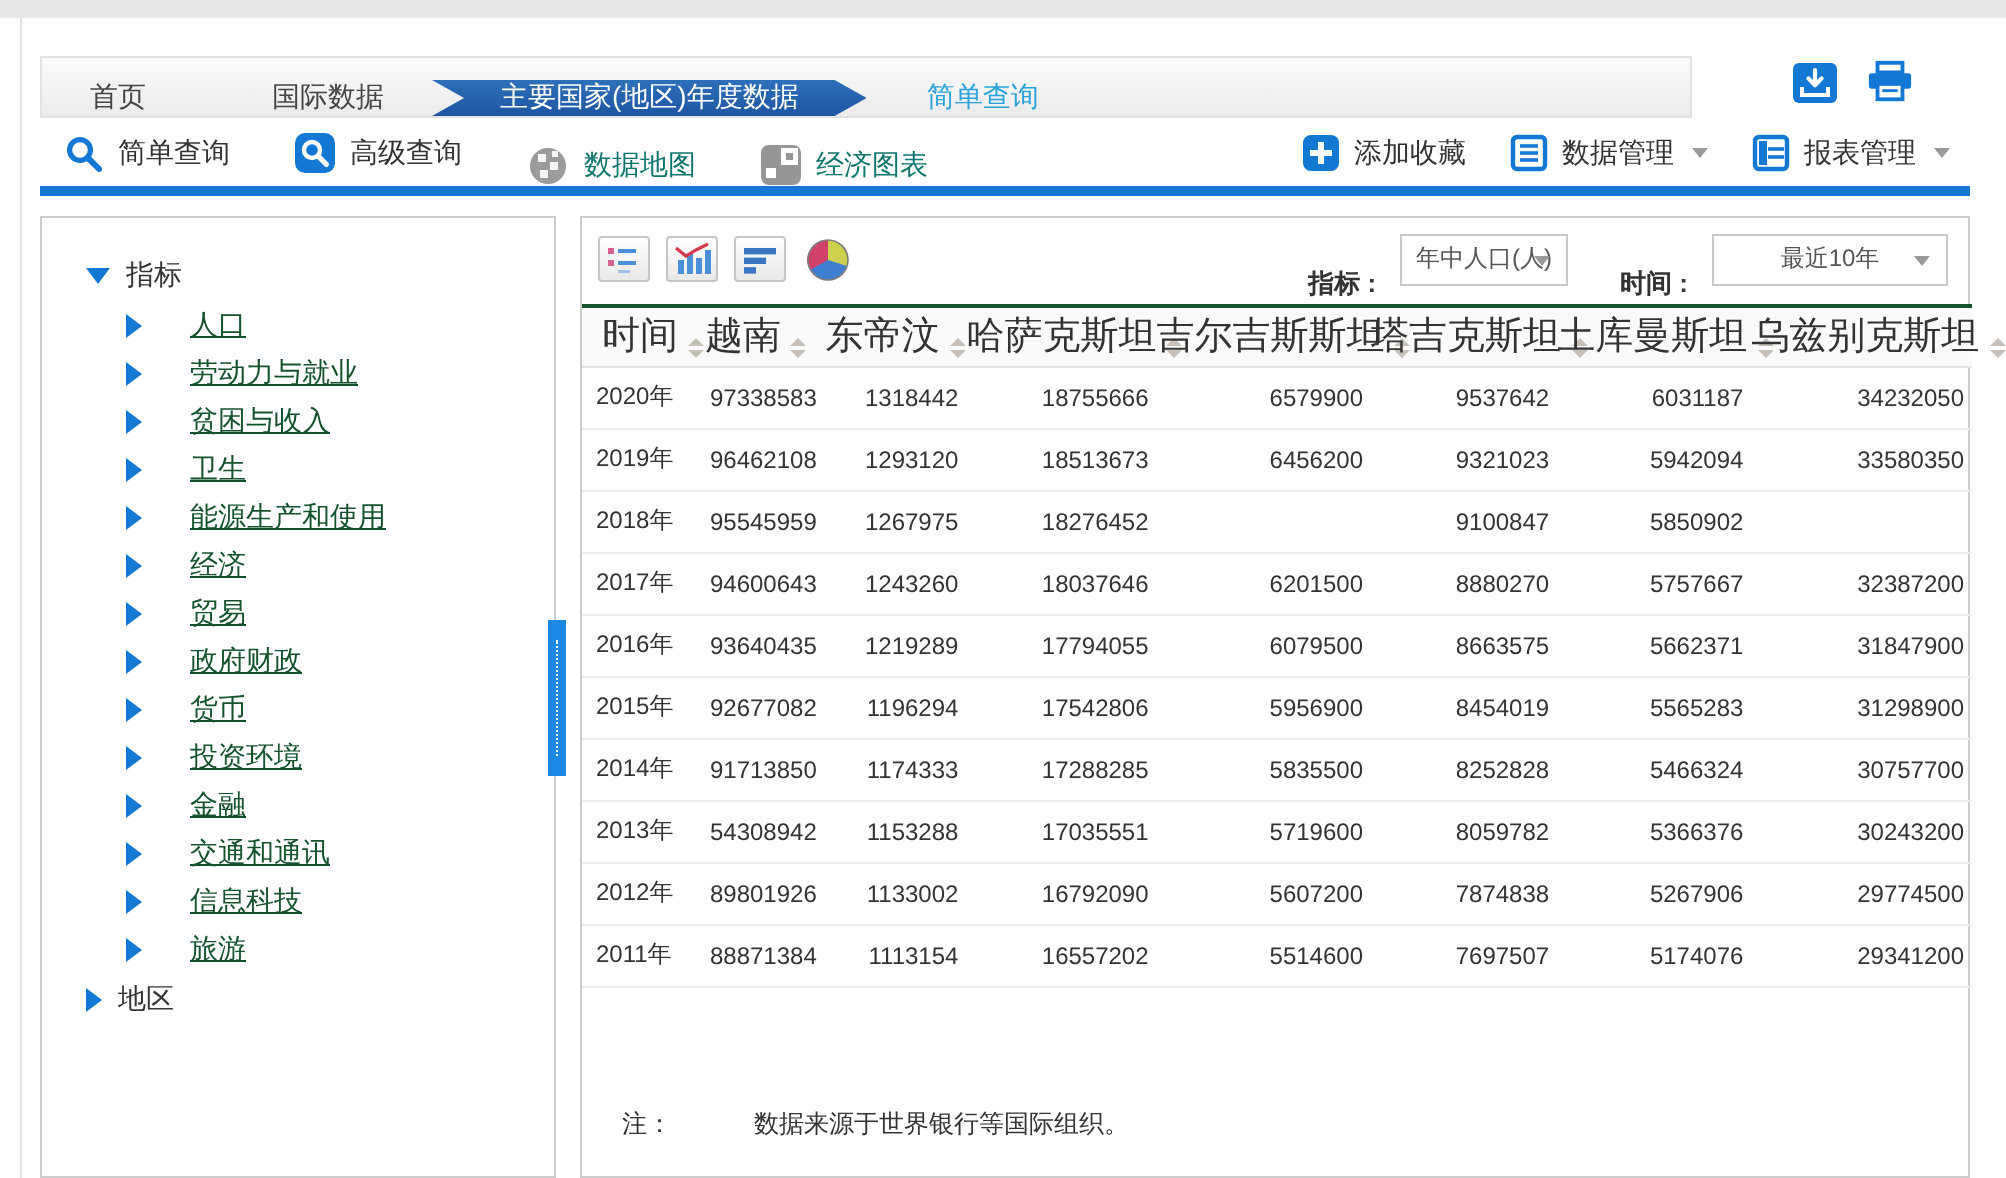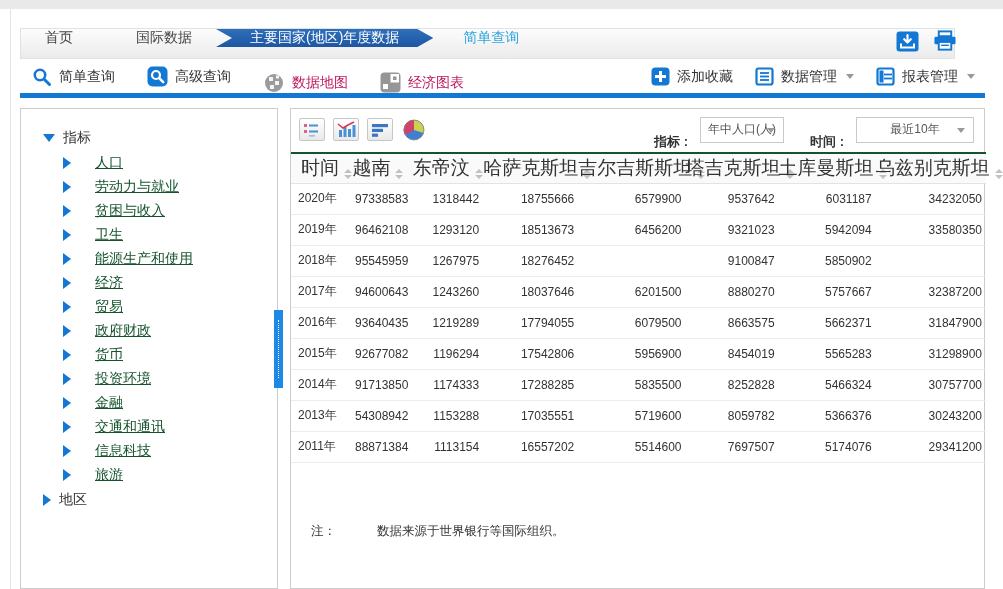--- a/index.html
+++ b/index.html
@@ -5,37 +5,37 @@
   * { margin:0; padding:0; box-sizing:border-box; }
   html,body { width:1003px; height:589px; background:#fff; overflow:hidden;
     font-family:"Liberation Sans","DejaVu Sans",sans-serif; }
   #stage { position:relative; width:1003px; height:589px; background:#fff; }
 
   
   .top-strip { position:absolute; left:0; top:0; width:1003px; height:9px; background:#e9e9e9; }
   .left-edge { position:absolute; left:10px; top:9px; width:1px; height:580px; background:#e3e3e3; }
 
   
-  .crumbbar { position:absolute; left:20px; top:28px; width:935px; height:31px;
-    background:linear-gradient(#fcfcfc,#ebebeb); border:1px solid #e2e2e2; display:flex; align-items:flex-start; }
+  .crumbbar { position:absolute; left:20px; top:28px; width:826px; height:31px;
+    background:linear-gradient(#fcfcfc,#ebebeb); border:1px solid #e2e2e2; display:flex; align-items:flex-end; }
   .crumb { display:flex; align-items:center; justify-content:center; font-size:14px; color:#444; padding:0 24px; white-space:nowrap; cursor:pointer; }
   .chev { width:15px; background:#fff; clip-path:polygon(0 0,55% 0,100% 50%,55% 100%,0 100%,45% 50%); position:relative; z-index:3; }
   .crumb.active { background:linear-gradient(#2e6fba,#1d56a3); color:#fff; padding:0 34px;
     clip-path:polygon(0 0,calc(100% - 16px) 0,100% 50%,calc(100% - 16px) 100%,0 100%,16px 50%);
     margin-left:-15px; position:relative; z-index:2; }
   .crumb.linkish { color:#29a3dc; padding:0 30px; }
 
   
   .win-actions { position:absolute; right:46px; top:30px; display:flex; gap:14px; }
   .win-actions .ibtn { width:24px; height:22px; display:flex; align-items:center; justify-content:center; cursor:pointer; }
 
   
   .toolbar { position:absolute; left:20px; top:60px; width:965px; height:33px; display:flex; align-items:center; padding:0 6px 0 12px; }
   .tool { display:flex; align-items:center; gap:7px; font-size:14px; color:#333; margin-right:32px; cursor:pointer; white-space:nowrap; }
-  .tool.disabled { color:#be185d; cursor:default;margin-top:12px; }
+  .tool.disabled { color:#0f766e; cursor:default;margin-top:12px; }
   .toolbar .spacer { flex:1; }
   .tool.right { margin-right:22px; }
   .tool:last-child { margin-right:4px; }
   .caret { width:0; height:0; border-left:4px solid transparent; border-right:4px solid transparent; border-top:5px solid #9a9a9a; margin-left:2px; }
   .blue-rule { position:absolute; left:20px; top:93px; width:965px; height:5px; background:#1377d4; }
 
   
   .sidebar { position:absolute; left:20px; top:108px; width:258px; height:481px; background:#fff; border:1px solid #ccc; padding-top:16px; overflow:hidden; }
   .tree-root { height:26px; display:flex; align-items:center; gap:8px; padding-left:22px; font-size:14px; color:#333; cursor:pointer; }
   .tree-child { height:24px; display:flex; align-items:center; gap:24px; padding-left:42px; font-size:14px; color:#14532d; cursor:pointer;text-decoration:underline; }
@@ -441,20 +441,30 @@
             <td class="year">2013年</td>
             <td class="num">54308942</td>
             <td class="num">1153288</td>
             <td class="num">17035551</td>
             <td class="num">5719600</td>
             <td class="num">8059782</td>
             <td class="num">5366376</td>
             <td class="num">30243200</td>
           </tr>
           <tr>
+            <td class="year">2012年</td>
+            <td class="num">89801926</td>
+            <td class="num">1133002</td>
+            <td class="num">16792090</td>
+            <td class="num">5607200</td>
+            <td class="num">7874838</td>
+            <td class="num">5267906</td>
+            <td class="num">29774500</td>
+          </tr>
+          <tr>
             <td class="year">2011年</td>
             <td class="num">88871384</td>
             <td class="num">1113154</td>
             <td class="num">16557202</td>
             <td class="num">5514600</td>
             <td class="num">7697507</td>
             <td class="num">5174076</td>
             <td class="num">29341200</td>
           </tr>
         </tbody>

